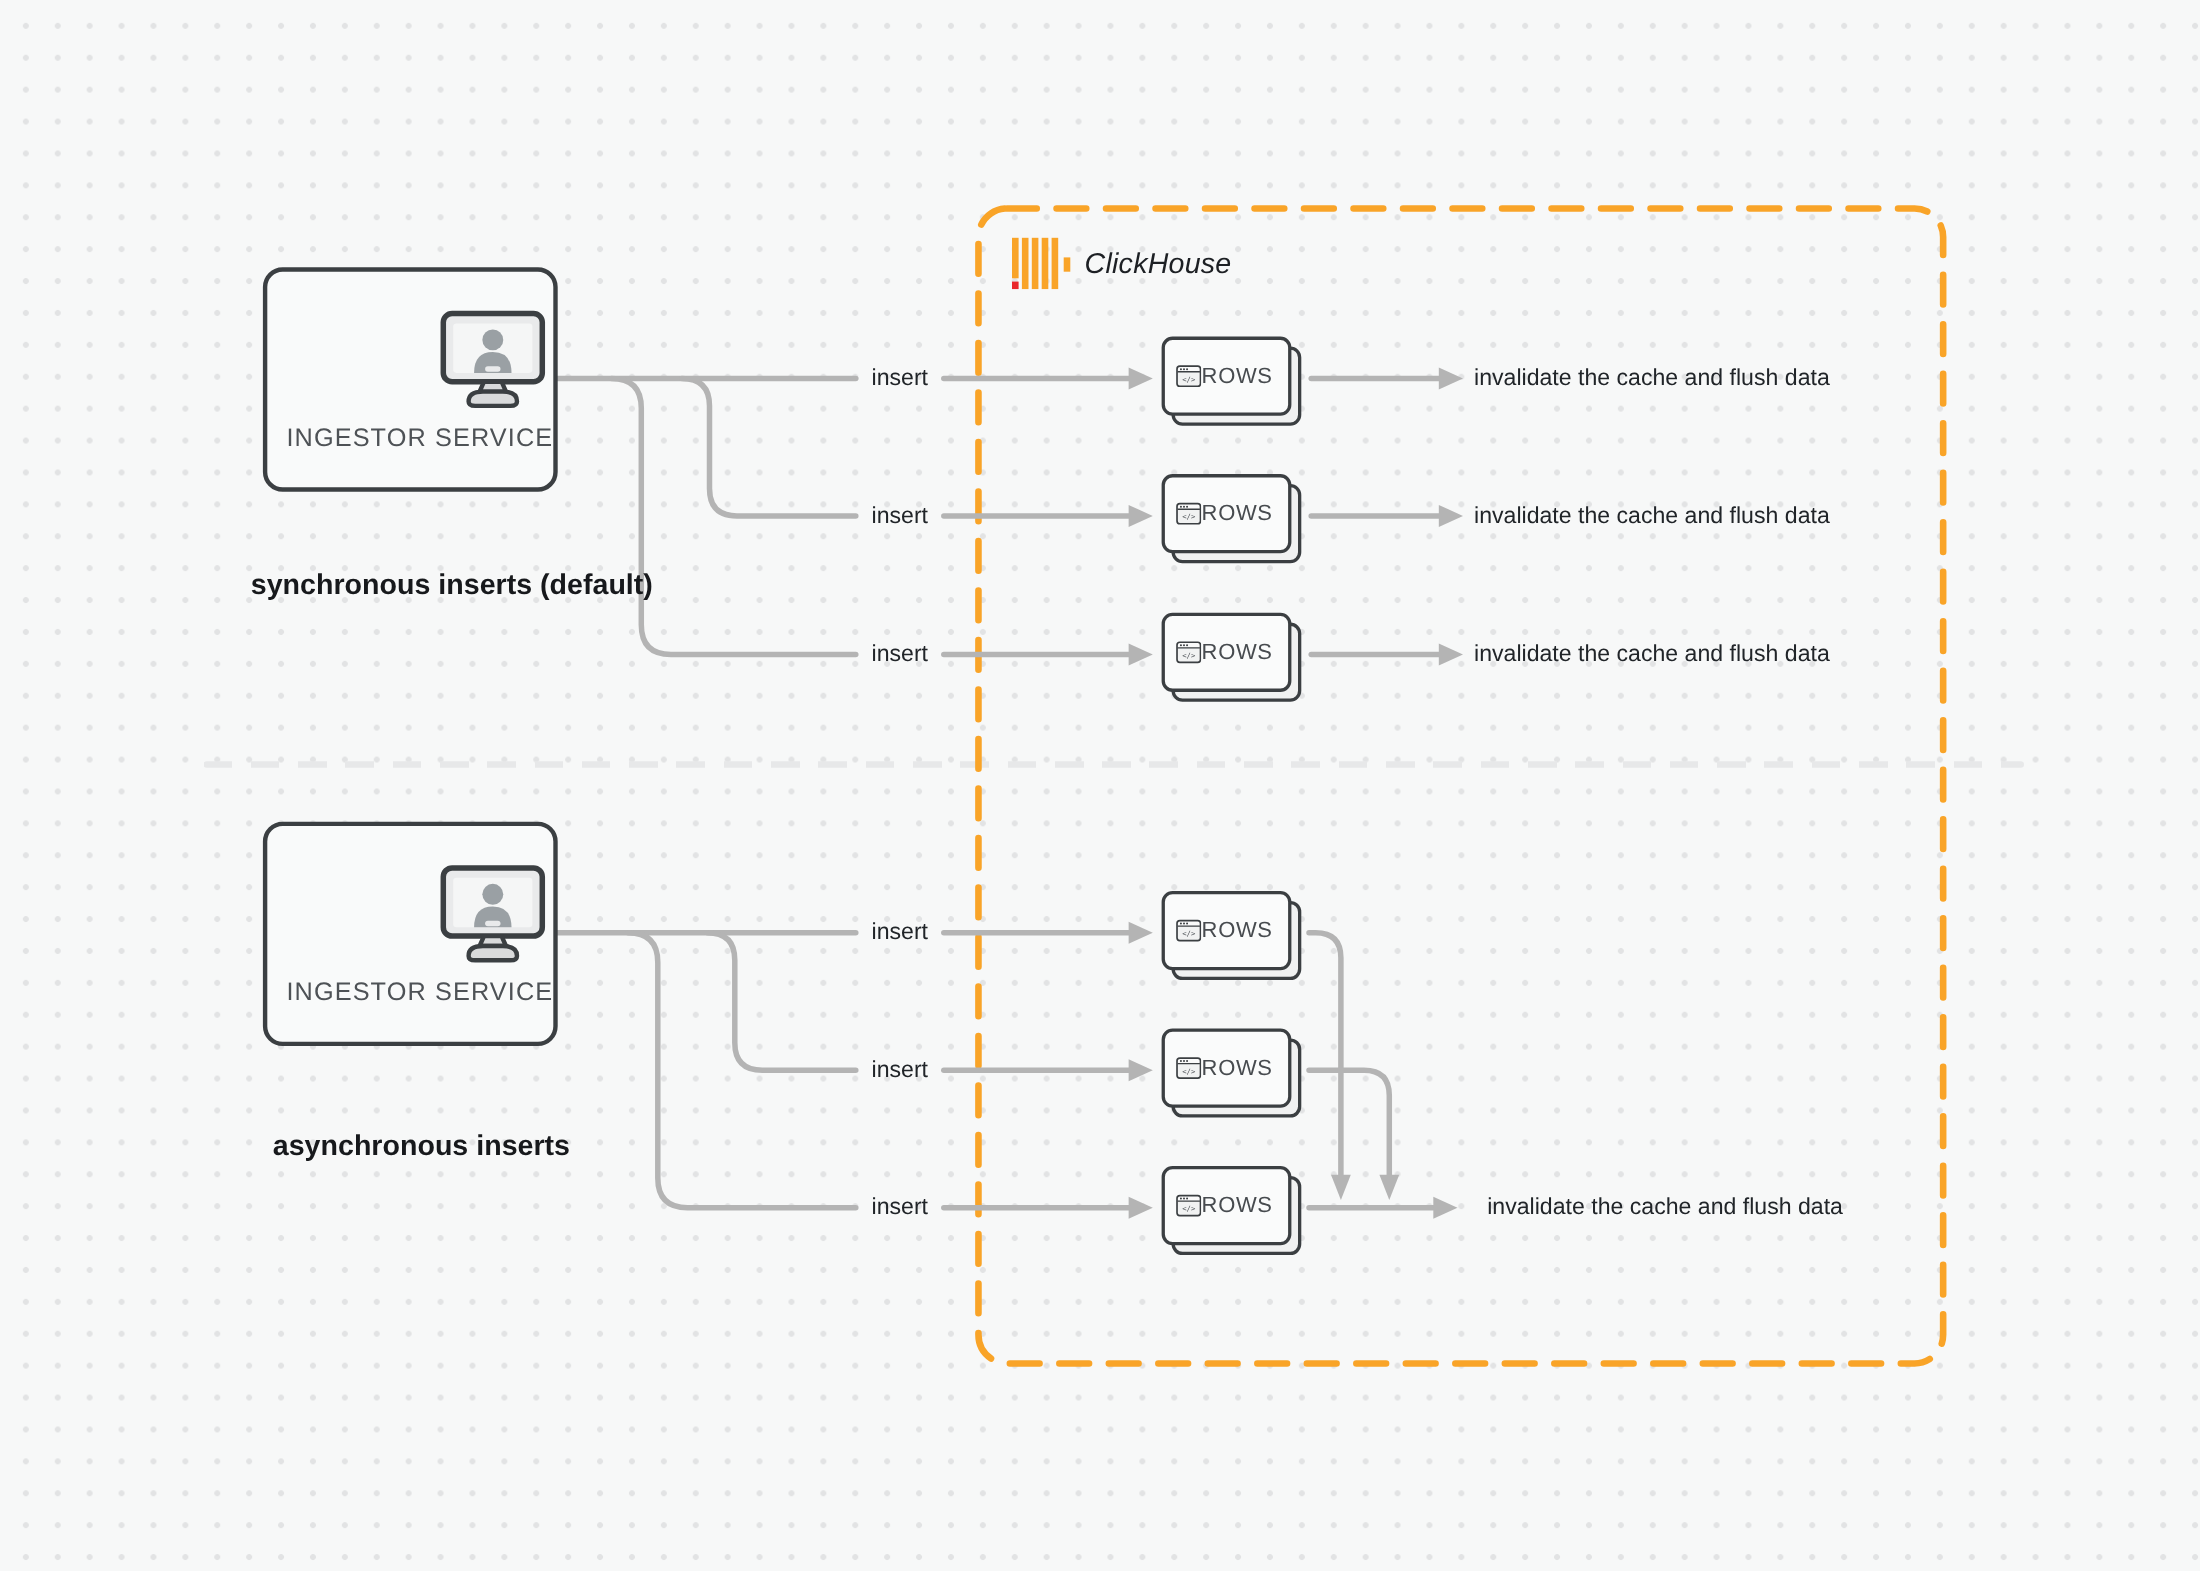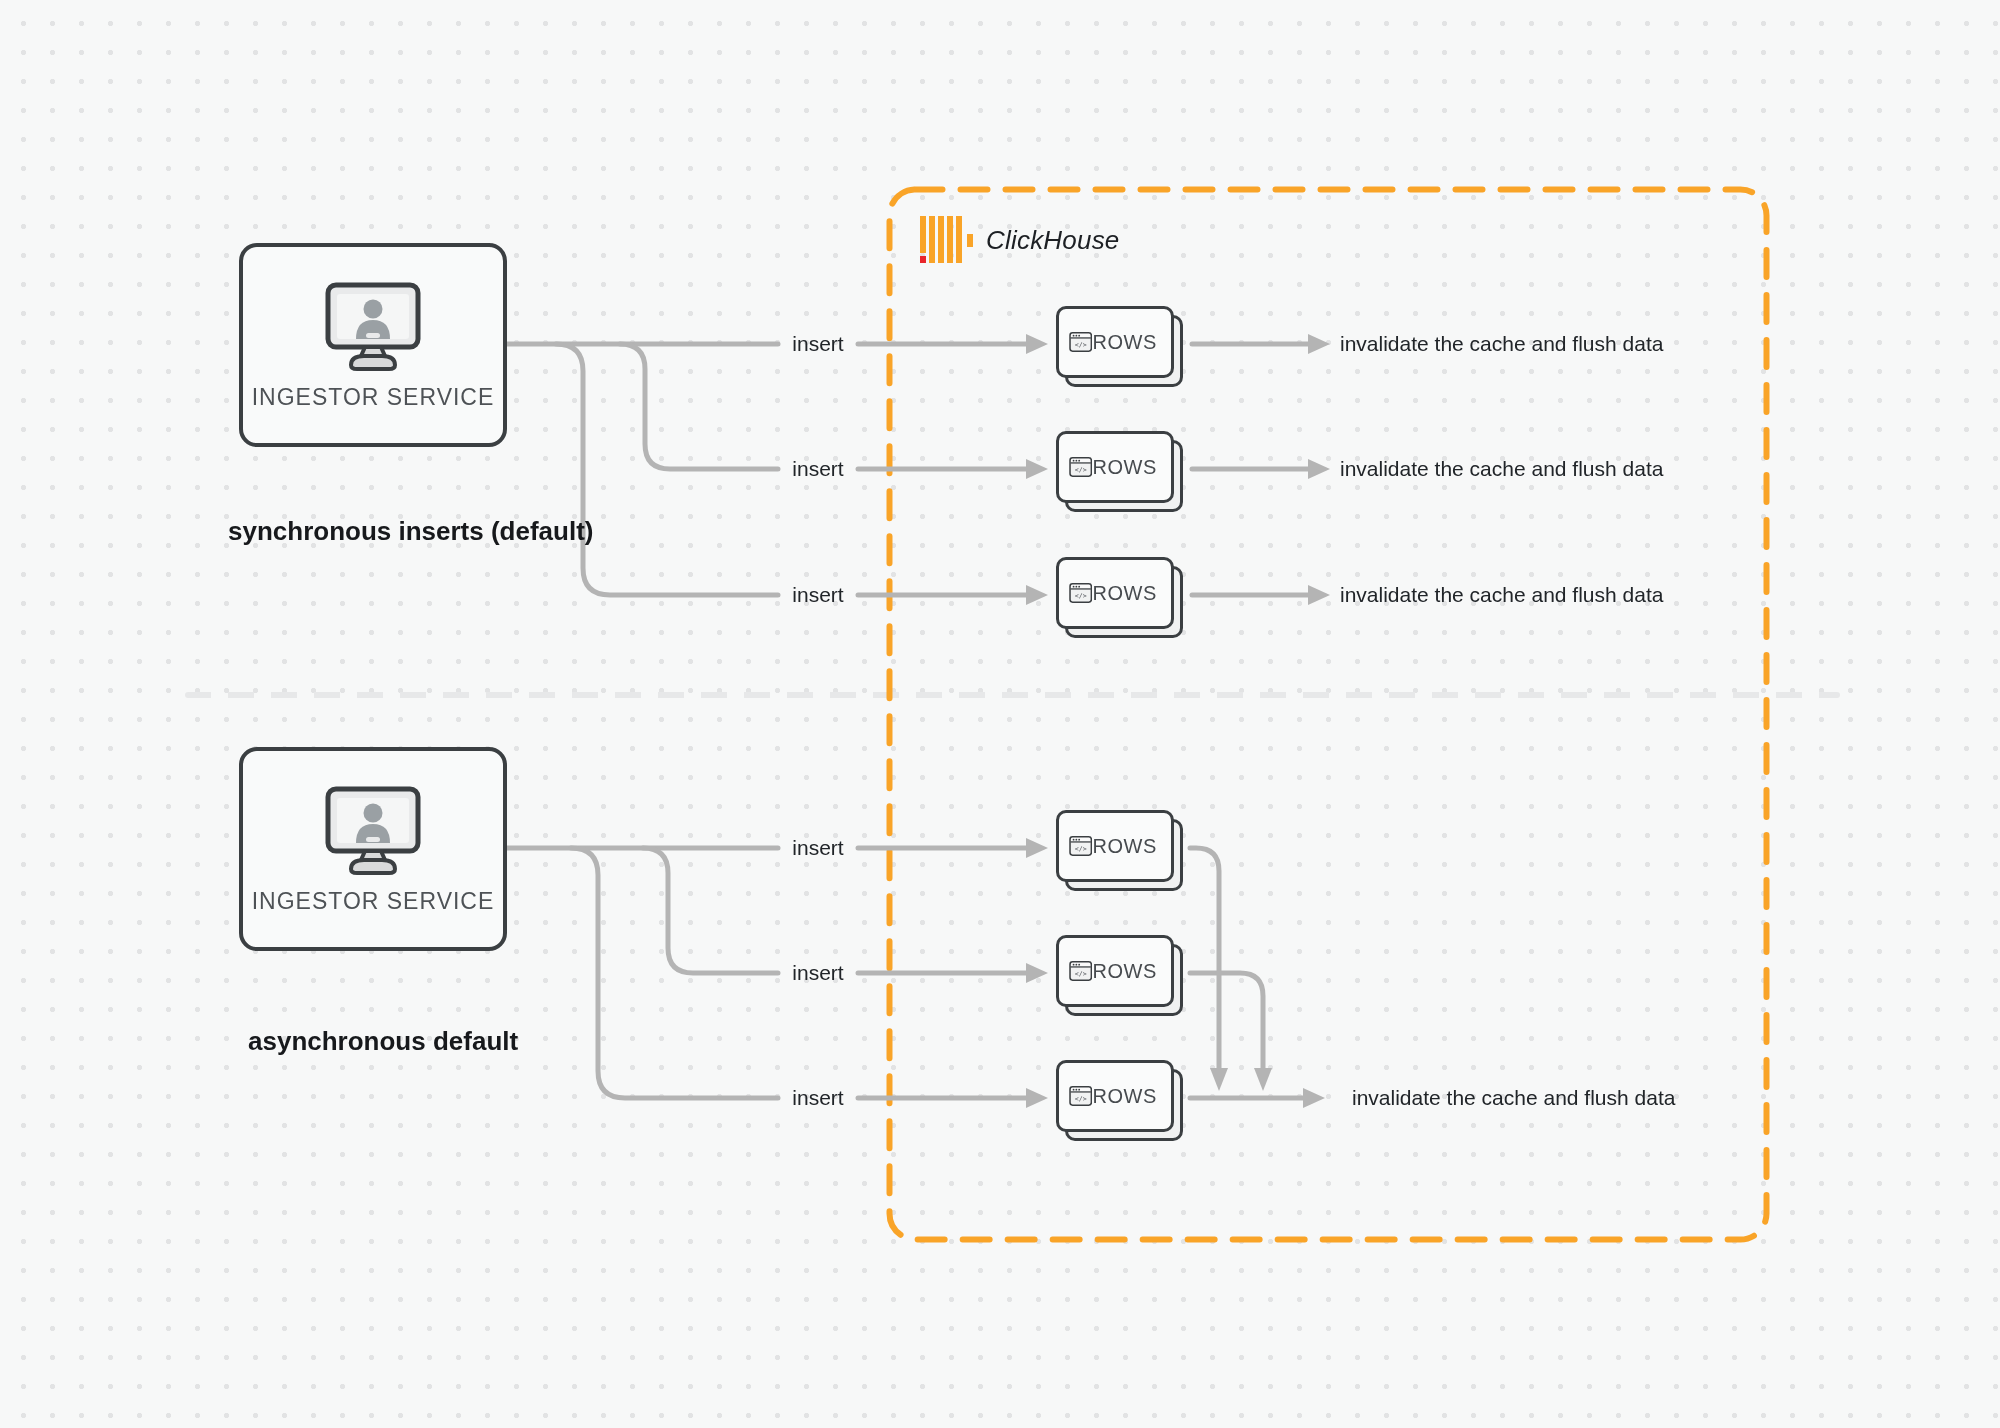--- a/index.html
+++ b/index.html
@@ -23,21 +23,21 @@
     border-radius:3px;
     z-index:1;
   }
 
   svg.wires { position:absolute; left:0; top:0; width:2000px; height:1428px; z-index:2; }
 
   
   .ingestor {
     position:absolute; width:268px; height:204px; z-index:3;
     border:4px solid #3b3f42; border-radius:18px; background:#f9fafa;
-    display:flex; flex-direction:column; align-items:center; justify-content:center;
+    display:flex; flex-direction:column; align-items:flex-end; justify-content:center;
     gap:8px;
   }
   .ingestor-label { font-size:23px; color:#4e5256; letter-spacing:1px; }
 
   .caption { position:absolute; z-index:3; font-size:26px; font-weight:700; color:#17191c; }
 
   
   .logo-mark { position:absolute; left:920px; top:216px; z-index:3; }
   .brand {
     position:absolute; left:986px; top:240px; transform:translateY(-50%); z-index:3;
@@ -144,21 +144,21 @@
       <rect x="10" y="5" width="90" height="62" rx="8" fill="#e9eaeb" stroke="#3b3f42" stroke-width="5"></rect>
       <rect x="19" y="14" width="72" height="45" rx="3" fill="#f5f6f6"></rect>
       <circle cx="55" cy="29" r="9.5" fill="#9aa0a4"></circle>
       <path d="M38 59 Q38 40 55 40 Q72 40 72 59 Z" fill="#9aa0a4"></path>
       <rect x="48" y="53" width="14" height="5" rx="2.5" fill="#e9eaeb"></rect>
       <path d="M47 67 L63 67 L67 76 L43 76 Z" fill="#d9dadb" stroke="#3b3f42" stroke-width="4" stroke-linejoin="round"></path>
       <path d="M33 85 Q33 76 46 76 L64 76 Q77 76 77 85 Q77 89 71 89 L39 89 Q33 89 33 85 Z" fill="#d9dadb" stroke="#3b3f42" stroke-width="4" stroke-linejoin="round"></path>
     </svg>
     <div class="ingestor-label">INGESTOR SERVICE</div>
   </div>
-  <div class="caption" style="left:248px;top:1026px">asynchronous default</div>
+  <div class="caption" style="left:248px;top:1026px">asynchronous inserts</div>
 
   <svg class="logo-mark" width="56" height="47" viewBox="0 0 56 47">
     <rect x="0" y="0" width="6" height="37" fill="#F9A428"></rect>
     <rect x="0" y="40" width="6" height="7" fill="#E9262B"></rect>
     <rect x="9" y="0" width="6" height="47" fill="#F9A428"></rect>
     <rect x="18" y="0" width="6" height="47" fill="#F9A428"></rect>
     <rect x="27" y="0" width="6" height="47" fill="#F9A428"></rect>
     <rect x="36" y="0" width="6" height="47" fill="#F9A428"></rect>
     <rect x="47" y="18" width="6" height="13" fill="#F9A428"></rect>
   </svg>

